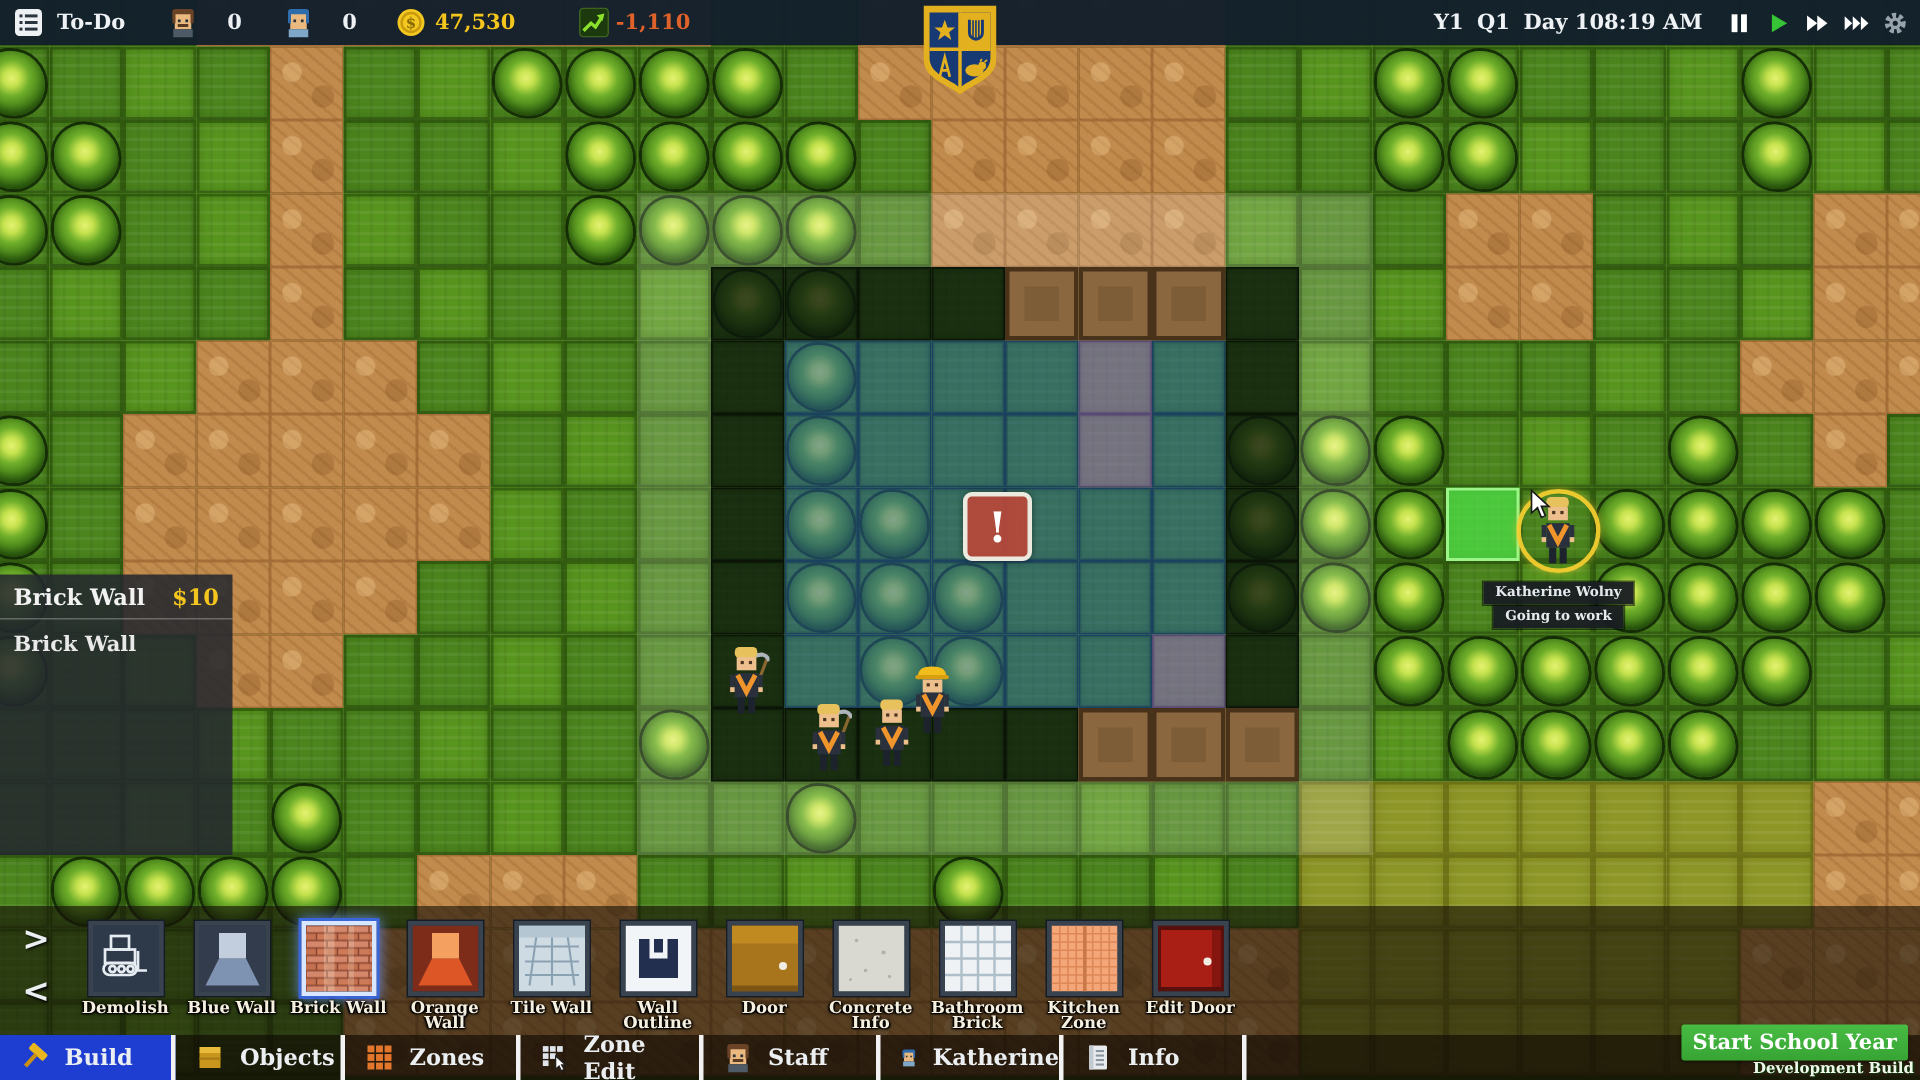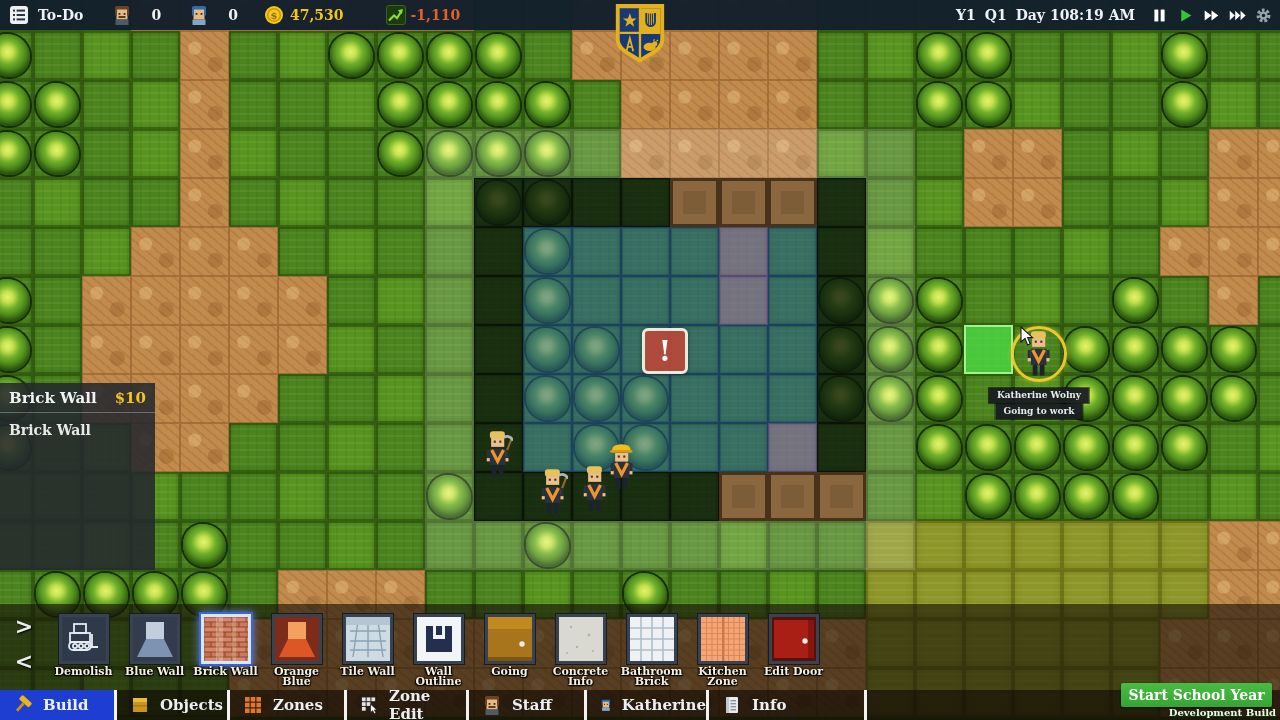--- a/index.html
+++ b/index.html
@@ -973,21 +973,21 @@
               <rect x="28" y="0" width="4" height="44" fill="rgba(255,238,214,0.22)"></rect>
             </svg></div>
           <div class="tool-label">Brick Wall</div>
         </div>
         <div class="tool-item">
           <div class="tool-frame"><svg viewBox="0 0 44 44">
               <rect width="44" height="44" fill="#7c2c18"></rect>
               <polygon points="13,22 31,22 40,40 4,40" fill="#dd5626"></polygon>
               <rect x="13" y="5" width="18" height="17" fill="#f4a060"></rect>
             </svg></div>
-          <div class="tool-label">Orange Blue</div>
+          <div class="tool-label">Orange Wall</div>
         </div>
         <div class="tool-item">
           <div class="tool-frame"><svg viewBox="0 0 44 44">
               <rect width="44" height="44" fill="#cfdbe3"></rect>
               <g stroke="#8ba2b2" stroke-width="1.4" fill="none">
                 <path d="M22,4 L22,40 M12,4 L7,40 M32,4 L37,40 M4,14 H40 M4,24 H40 M4,33 H40"></path>
               </g>
               <rect width="44" height="8" fill="#b4c6d2"></rect>
             </svg></div>
           <div class="tool-label">Tile Wall</div>
@@ -1001,21 +1001,21 @@
             </svg></div>
           <div class="tool-label">Wall Outline</div>
         </div>
         <div class="tool-item">
           <div class="tool-frame"><svg viewBox="0 0 44 44">
               <rect width="44" height="44" fill="#a8751c"></rect>
               <rect width="44" height="12" fill="#c08a20"></rect>
               <rect y="40" width="44" height="4" fill="#7e5614"></rect>
               <circle cx="34" cy="27" r="2.7" fill="#f2ede2"></circle>
             </svg></div>
-          <div class="tool-label">Going</div>
+          <div class="tool-label">Door</div>
         </div>
         <div class="tool-item">
           <div class="tool-frame"><svg viewBox="0 0 44 44">
               <rect width="44" height="44" fill="#d9d9d2"></rect>
               <g fill="#b2b2a6">
                 <circle cx="12" cy="10" r="1.2"></circle>
                 <circle cx="30" cy="18" r="1.4"></circle>
                 <circle cx="18" cy="30" r="1.2"></circle>
                 <circle cx="34" cy="34" r="1.1"></circle>
                 <circle cx="8" cy="36" r="1"></circle>
@@ -1120,21 +1120,21 @@
             <rect x="3" y="1" width="14" height="8" rx="2" fill="#2e6cab"></rect>
             <rect x="4.5" y="4.5" width="11" height="10" fill="#eab980"></rect>
             <rect x="3" y="2" width="2" height="8.5" fill="#2e6cab"></rect>
             <rect x="15" y="2" width="2" height="8.5" fill="#2e6cab"></rect>
             <rect x="6.6" y="8" width="1.8" height="1.8" fill="#27313c"></rect>
             <rect x="11.6" y="8" width="1.8" height="1.8" fill="#27313c"></rect>
             <rect x="3.5" y="14.5" width="13" height="5.5" fill="#7fa8c8"></rect>
           </svg></span>
         <span>Katherine</span>
       </div>
-      <div class="tab" style="width: 158px;">
+      <div class="tab" style="width: 122px;">
         <span class="ti"><svg viewBox="0 0 20 20">
             <rect x="4" y="2" width="12" height="16" rx="1" fill="#e8ecef"></rect>
             <rect x="4" y="2" width="3" height="16" fill="#c2cad0"></rect>
             <g fill="#8a959e">
               <rect x="8.5" y="5" width="5.5" height="1.4"></rect>
               <rect x="8.5" y="8" width="5.5" height="1.4"></rect>
               <rect x="8.5" y="11" width="5.5" height="1.4"></rect>
               <rect x="8.5" y="14" width="5.5" height="1.4"></rect>
             </g>
           </svg></span>

